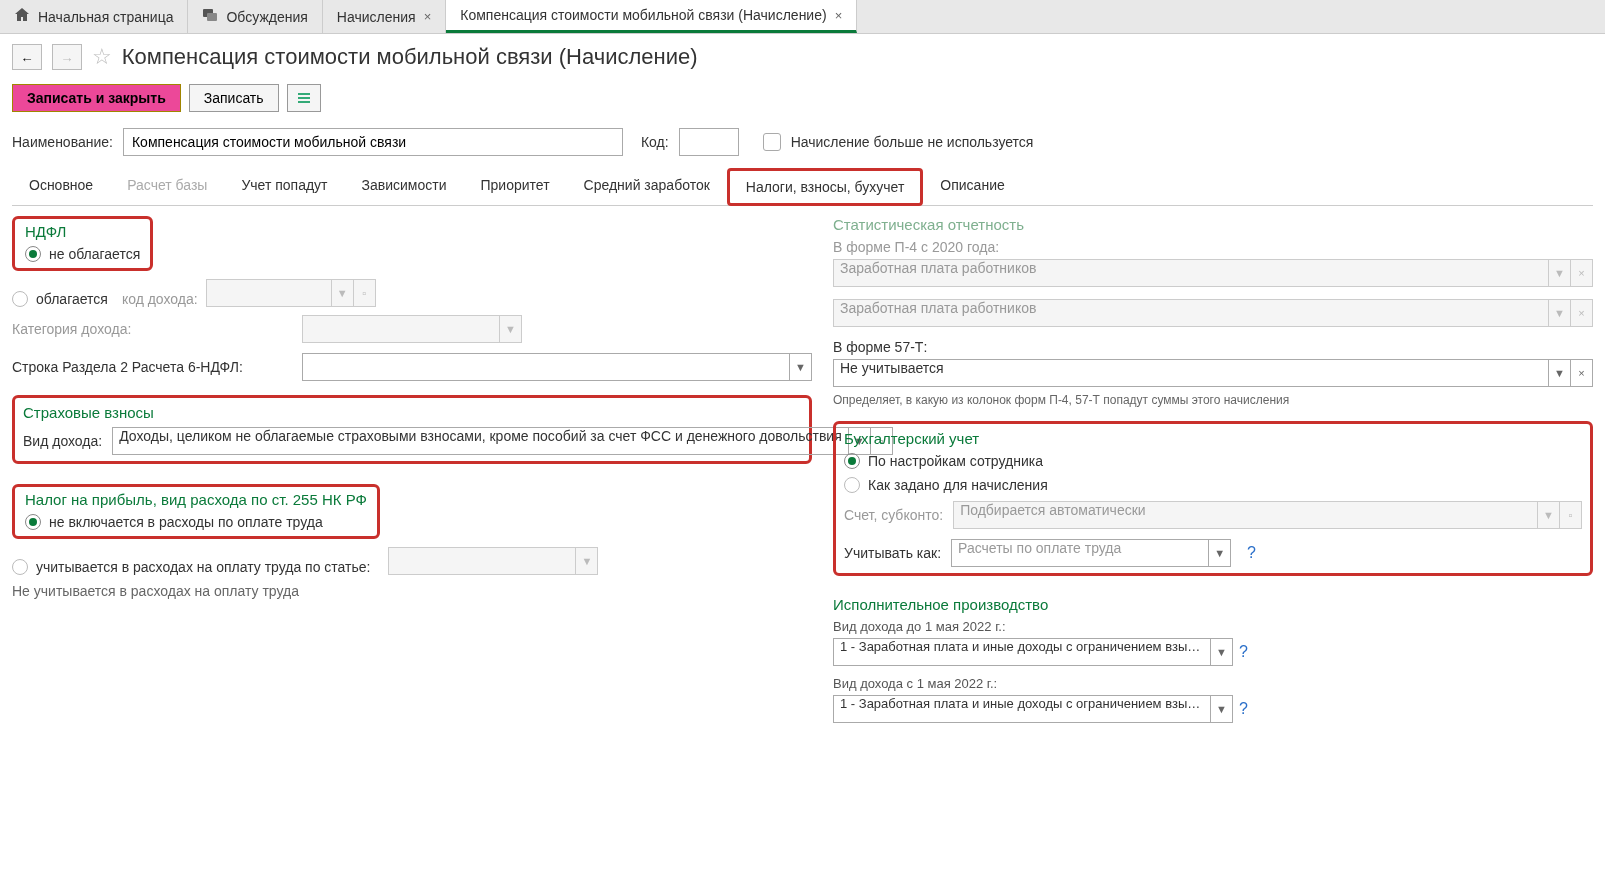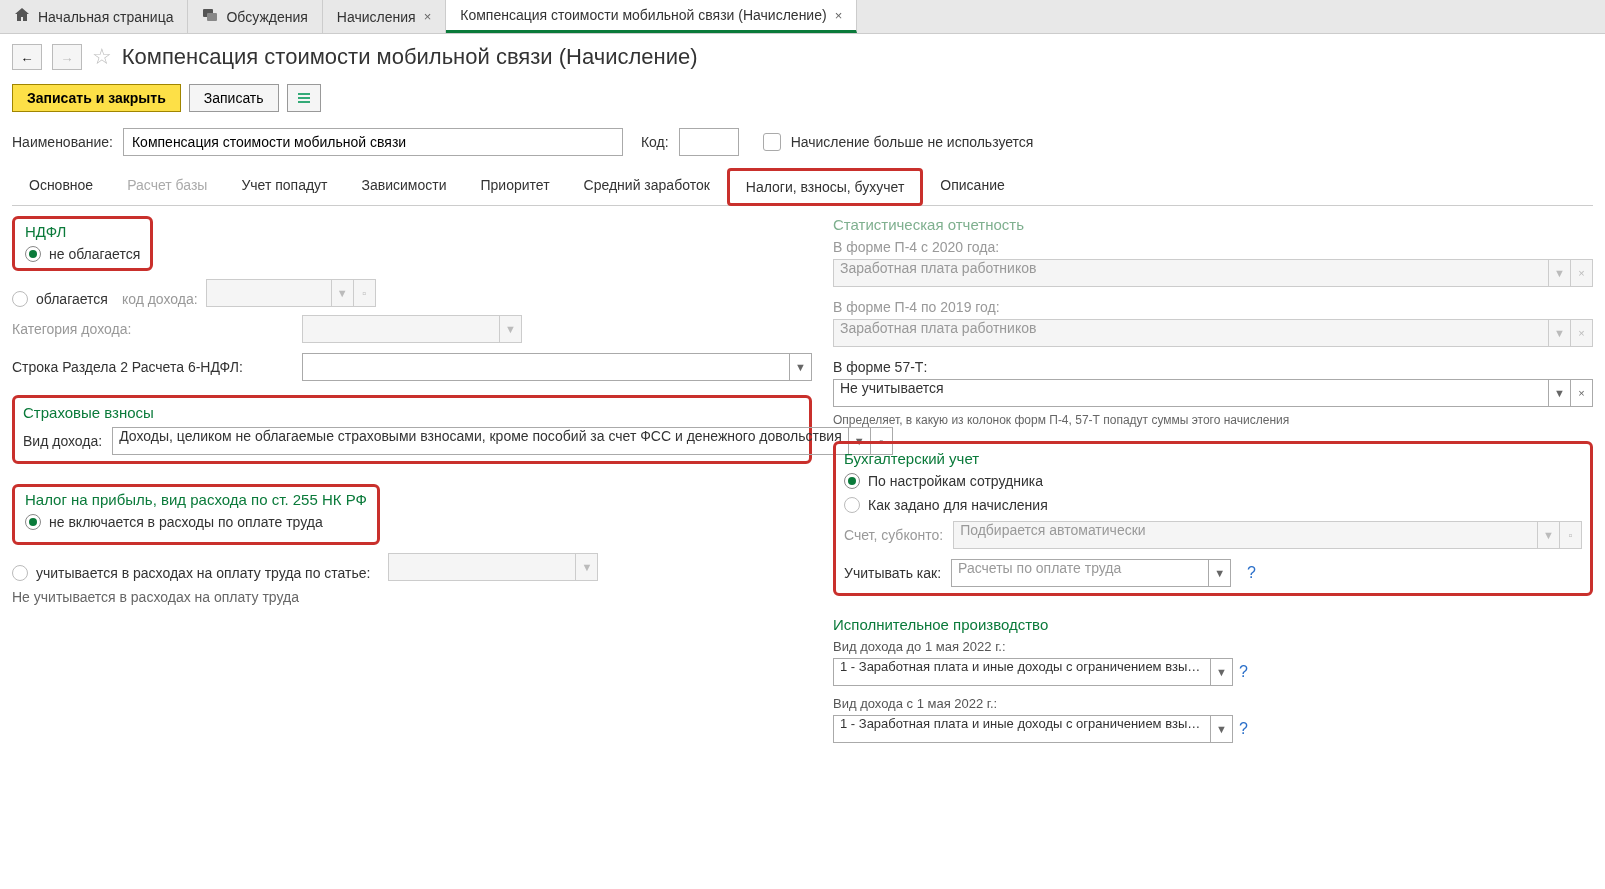--- a/index.html
+++ b/index.html
@@ -14,21 +14,21 @@
   
   
   .header-row { display: flex; align-items: center; gap: 10px; padding: 10px 12px 6px; }
   .nav-btn { width: 30px; height: 26px; border: 1px solid #bbb; background: #f5f5f5; cursor: pointer; display:flex; align-items:center; justify-content:center; }
   .star-icon { color: #bbb; font-size: 22px; cursor: pointer; }
   .page-title { font-size: 22px; font-weight: normal; color: #333; }
   
   
   .toolbar { display: flex; gap: 8px; padding: 8px 12px 12px; align-items: center; }
   .btn { padding: 5px 14px; border: 1px solid #999; background: #f5f5f5; cursor: pointer; font-size: 14px; }
-  .btn-primary { background: #fde047; border: 1px solid #a08500; font-weight: bold; }
+  .btn-primary { background: #ec4899; border: 1px solid #a08500; font-weight: bold; }
   .btn-icon { width: 34px; height: 28px; border:1px solid #999; background:#f5f5f5; display:flex; align-items:center; justify-content:center; cursor:pointer; }
   
   
   .name-row { display: flex; align-items: center; gap: 10px; padding: 4px 12px 12px; }
   .lbl { color: #333; }
   .text-input { border: 1px solid #aaa; padding: 4px 8px; font-size: 14px; height: 28px; }
   .name-input { width: 500px; }
   .code-input { width: 60px; }
   .checkbox { width: 18px; height: 18px; border: 1px solid #aaa; border-radius: 3px; display:inline-block; }
   
@@ -182,21 +182,21 @@
         <span class="field-label" style="width:280px">Вид дохода:</span>
         <div class="combo" style="flex:1">
           <span class="combo-input">Доходы, целиком не облагаемые страховыми взносами, кроме пособий за счет ФСС и денежного довольствия</span>
           <span class="combo-btn">▼</span>
           <span class="combo-btn">▫</span>
         </div>
       </div>
     </div>
 
     <div class="group">
-      <div class="highlight-box" style="display:block; width:fit-content; padding:4px 10px 12px;">
+      <div class="highlight-box" style="display:block; width:fit-content; padding:4px 10px 6px;">
         <div class="section-title">Налог на прибыль, вид расхода по ст. 255 НК РФ</div>
         <div class="radio-row" style="margin-bottom:0">
           <span class="radio checked"></span>
           <span>не включается в расходы по оплате труда</span>
         </div>
       </div>
       <div class="radio-row" style="margin-top:8px">
         <span class="radio empty"></span>
         <span>учитывается в расходах на оплату труда по статье:</span>
         <div class="combo disabled" style="width:210px; margin-left:10px">
@@ -211,21 +211,20 @@
   <div class="col">
 
     <div class="group">
       <div class="section-title muted">Статистическая отчетность</div>
       <div class="field-label muted" style="margin-bottom:4px">В форме П-4 с 2020 года:</div>
       <div class="combo disabled" style="width:100%; margin-bottom:12px">
         <span class="combo-input muted">Заработная плата работников</span>
         <span class="combo-btn">▼</span>
         <span class="combo-btn">×</span>
       </div>
-      <div class="field-label muted" style="margin-bottom:4px">В форме П-4 по 2019 год:</div>
       <div class="combo disabled" style="width:100%; margin-bottom:12px">
         <span class="combo-input muted">Заработная плата работников</span>
         <span class="combo-btn">▼</span>
         <span class="combo-btn">×</span>
       </div>
       <div class="field-label" style="margin-bottom:4px">В форме 57-Т:</div>
       <div class="combo" style="width:100%; margin-bottom:6px">
         <span class="combo-input">Не учитывается</span>
         <span class="combo-btn">▼</span>
         <span class="combo-btn">×</span>

